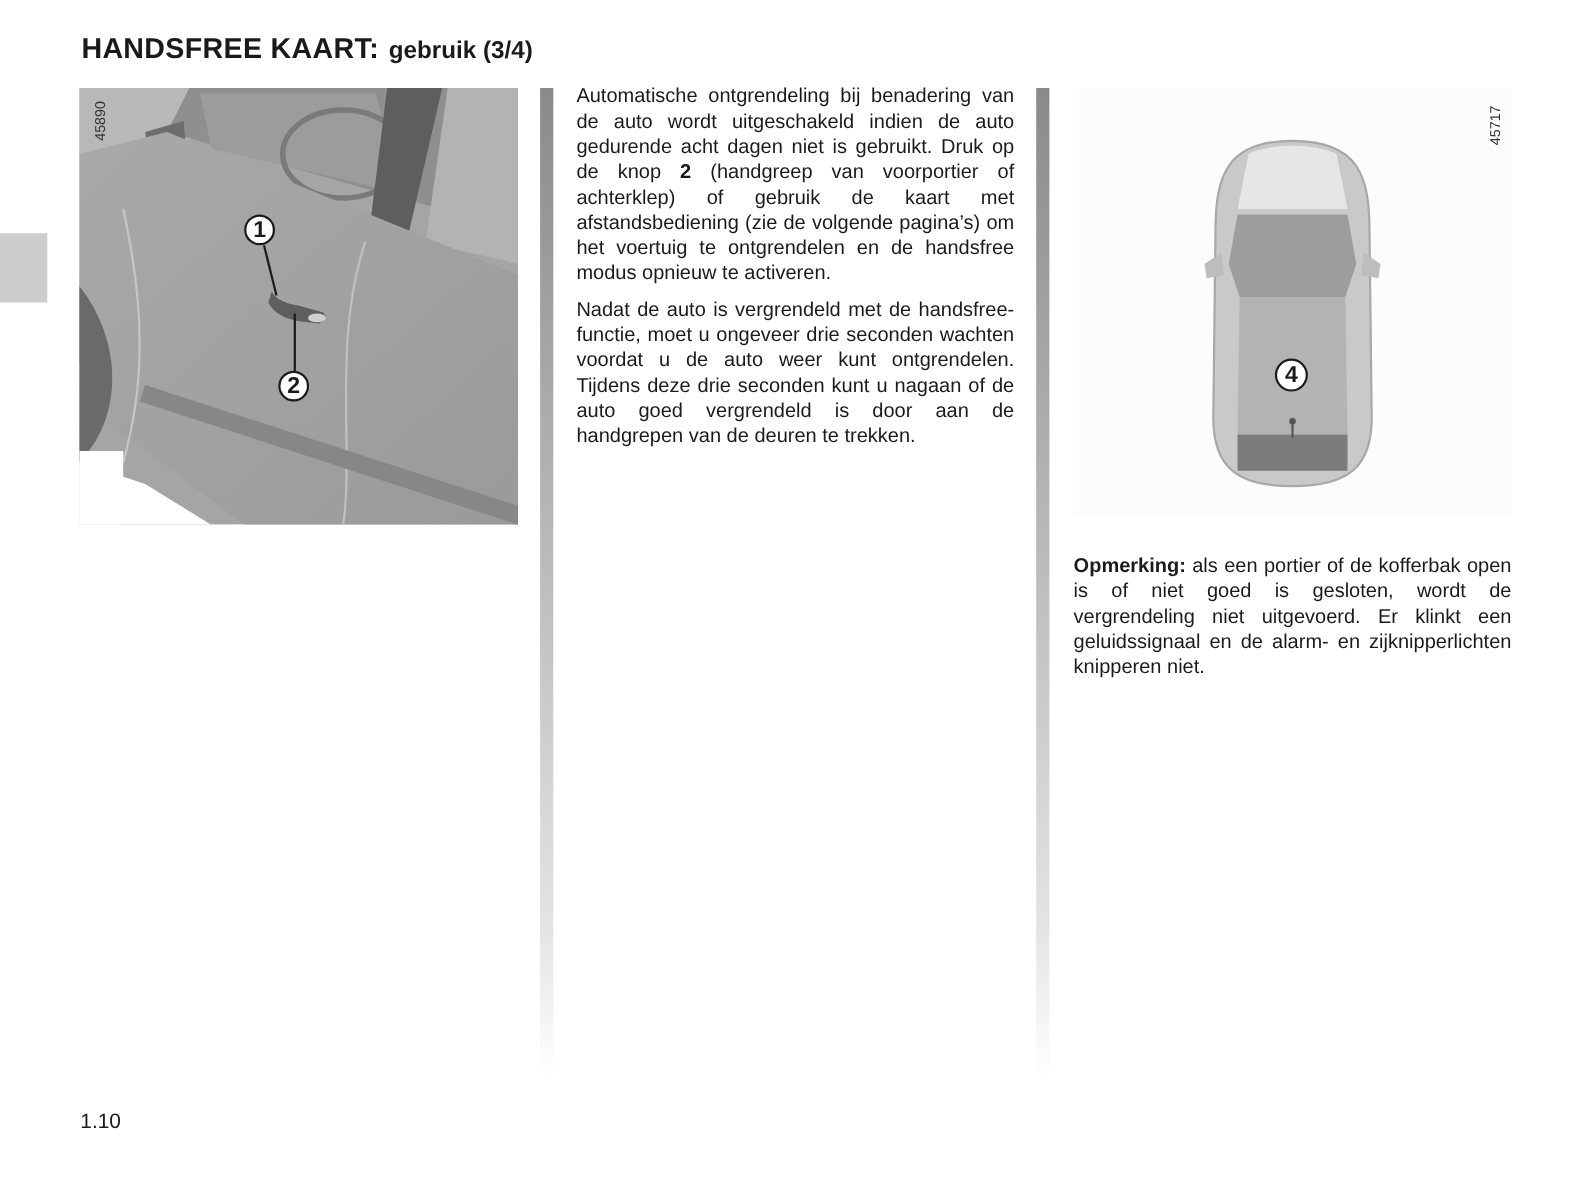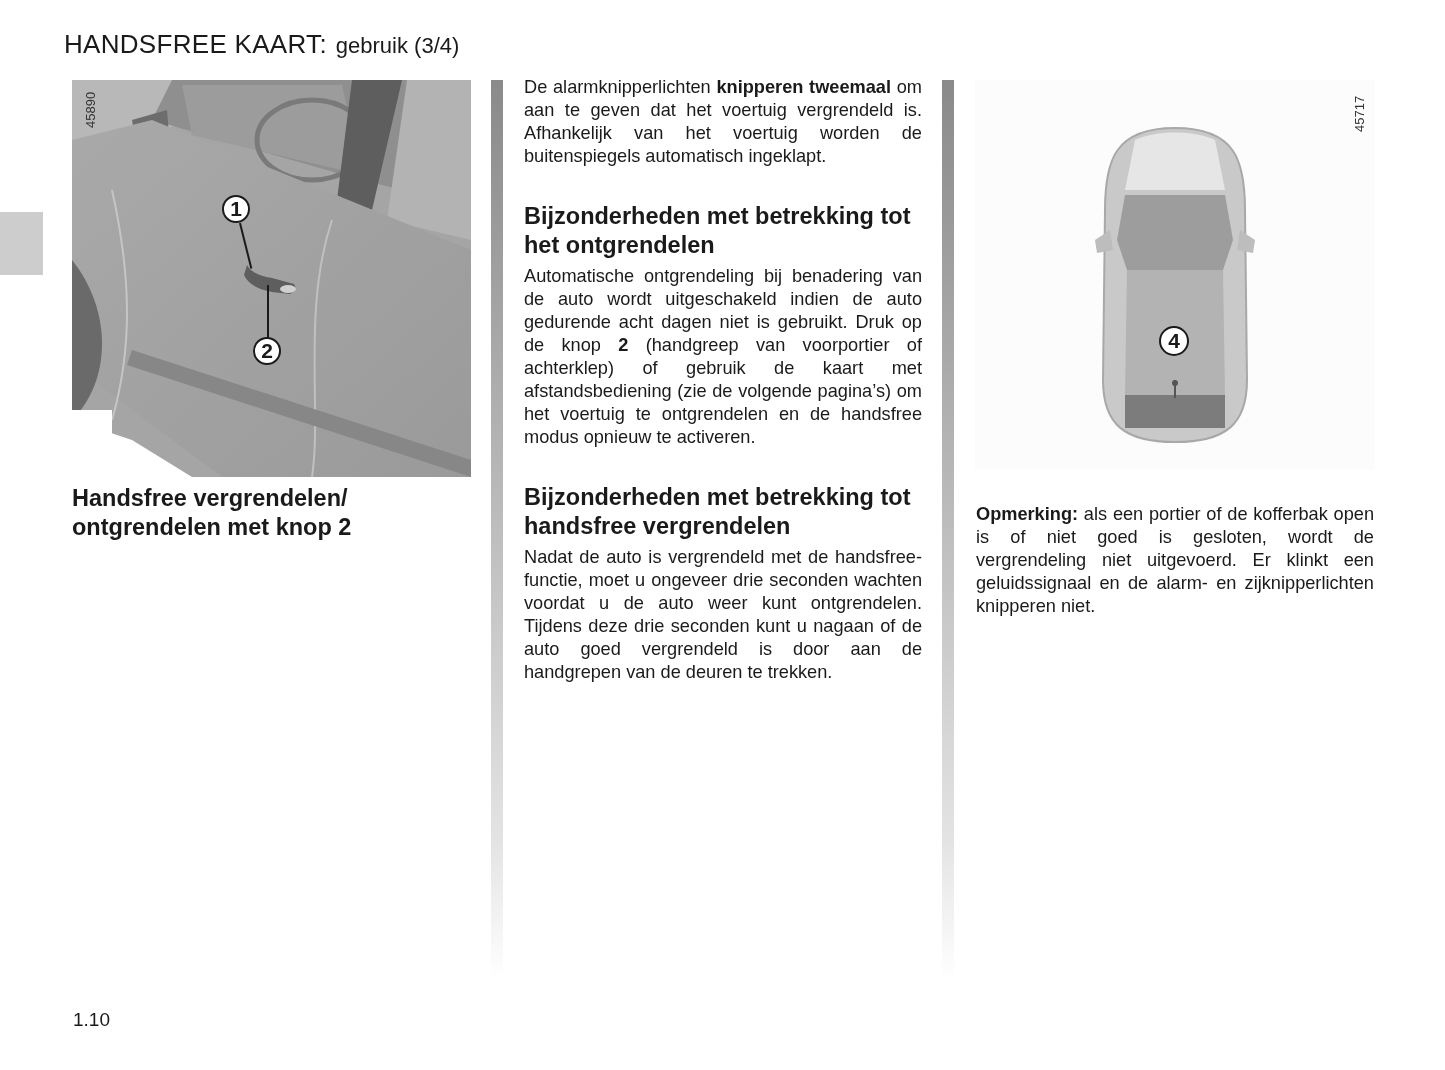--- a/index.html
+++ b/index.html
@@ -1,18 +1,18 @@
 <!DOCTYPE html>
 <html><head>
 <meta charset="utf-8">
 <style>
   html, body { margin: 0; padding: 0; background: #ffffff; }
   body { width: 1445px; height: 1070px; position: relative; overflow: hidden;
          font-family: "Liberation Sans", sans-serif; color: #1a1a1a; }
-  .page-title { position: absolute; left: 64px; top: 24px; margin: 0; font-weight: normal; white-space: nowrap; }
+  .page-title { position: absolute; left: 74px; top: 24px; margin: 0; font-weight: bold; white-space: nowrap; }
   .page-title .t-main { font-size: 26px; letter-spacing: 0.3px; }
   .page-title .t-sub { font-size: 22px; }
   .side-tab { position: absolute; left: 0; top: 212px; width: 43px; height: 63px; background: #cdcdcd; }
   .divider { position: absolute; top: 80px; width: 12px; height: 900px;
              background: linear-gradient(to bottom, #8a8a8a 0%, #b8b8b8 45%, #e4e4e4 85%, #ffffff 100%); }
   .col { position: absolute; width: 398px; font-size: 18.2px; line-height: 23px; }
   .col p { margin: 0 0 10px 0; text-align: justify; }
   .col h2 { font-size: 23.5px; line-height: 28.5px; margin: 0 0 6px 0; font-weight: bold; }
   .col b { font-weight: bold; }
   .figure { position: absolute; overflow: hidden; }
@@ -64,30 +64,26 @@
     <ellipse cx="216" cy="209" rx="8" ry="4" fill="#d0d0d0"></ellipse>
   </svg>
   <div class="leader" style="left:167px; top:143px; height:47px; transform:rotate(-14deg); transform-origin:top center;"></div>
   <div class="leader" style="left:195px; top:205px; height:55px;"></div>
   <div class="callout" style="left:150px; top:115px;">1</div>
   <div class="callout" style="left:181px; top:257px;">2</div>
 </div>
 <div class="fig-id" style="left:83px; top:128px;">45890</div>
 
 <div class="col" style="left:72px; top:484px;">
-  <h2>Handsfree vergrendelen/ ontgrendelen met knop 2</h2>
 </div>
 
 <div class="divider" style="left:491px;"></div>
 
 <div class="col" style="left:524px; top:76px;">
-  <p>De alarmknipperlichten <b>knipperen twee­maal</b> om aan te geven dat het voertuig ver­grendeld is. Afhankelijk van het voertuig worden de buitenspiegels automatisch in­geklapt.</p>
-  <h2 style="margin-top:34px;">Bijzonderheden met betrekking tot het ontgrendelen</h2>
   <p>Automatische ontgrendeling bij benadering van de auto wordt uitgeschakeld indien de auto gedurende acht dagen niet is gebruikt. Druk op de knop <b>2</b> (handgreep van voorpor­tier of achterklep) of gebruik de kaart met afstandsbediening (zie de volgende pagi­na’s) om het voertuig te ontgrendelen en de handsfree modus opnieuw te activeren.</p>
-  <h2 style="margin-top:34px;">Bijzonderheden met betrekking tot handsfree vergrendelen</h2>
   <p>Nadat de auto is vergrendeld met de hands­free-functie, moet u ongeveer drie secon­den wachten voordat u de auto weer kunt ontgrendelen. Tijdens deze drie seconden kunt u nagaan of de auto goed vergrendeld is door aan de handgrepen van de deuren te trekken.</p>
 </div>
 
 <div class="divider" style="left:942px;"></div>
 
 <div class="figure" style="left:975px; top:80px; width:400px; height:390px; background:#ffffff;">
   <svg width="400" height="390" viewBox="0 0 400 390" style="position:absolute; left:0; top:0;">
     <rect x="0" y="0" width="400" height="390" fill="#fcfcfc"></rect>
     <path d="M 200 48 C 140 48 130 80 130 130 L 128 300 C 128 345 150 362 200 362 C 250 362 272 345 272 300 L 270 130 C 270 80 260 48 200 48 Z" fill="#c9c9c9" stroke="#a8a8a8" stroke-width="2"></path>
     <path d="M 160 60 C 180 50 220 50 240 60 L 250 110 L 150 110 Z" fill="#e6e6e6"></path>

